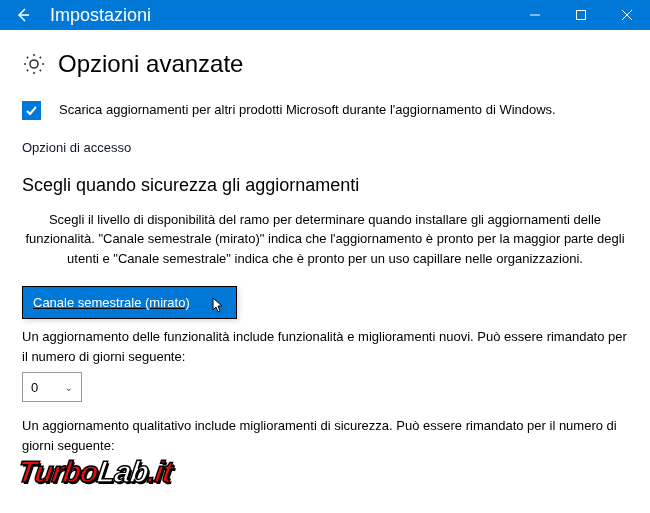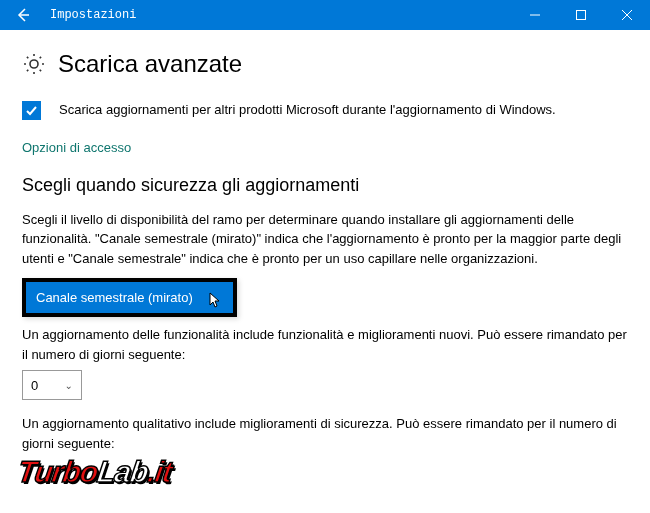--- a/index.html
+++ b/index.html
@@ -25,22 +25,21 @@
       display: flex;
       align-items: center;
       justify-content: center;
       cursor: pointer;
     }
     .title-text {
       flex: 1;
       display: flex;
       align-items: center;
       padding-left: 4px;
-      font-size: 12px;
-      font-family: Liberation Mono, monospace;
+      font-size: 18px;
     }
     .win-controls {
       display: flex;
     }
     .win-btn {
       width: 46px;
       display: flex;
       align-items: center;
       justify-content: center;
       cursor: pointer;
@@ -86,37 +85,38 @@
       justify-content: center;
       flex-shrink: 0;
     }
     .body-text {
       font-size: 13px;
       line-height: 1.5;
       color: #000;
       margin-bottom: 2px;
     }
     .link {
-      color: #0f766e;
+      color: #0f172a;
       font-size: 13px;
       cursor: pointer;
       display: inline-block;
       margin-bottom: 14px;
     }
     .section2 { margin-top: 6px; }
-    .desc { margin-bottom: 10px; }
+    .desc { margin-bottom: 18px; text-align: center; }
     .dropdown-container {
       position: relative;
       width: 215px;
       margin-bottom: 8px;
     }
     .dropdown-open {
-      border: 4px solid #000000;
+      border: 1px solid #000000;
       background: #fff;
       box-shadow: 2px 2px 5px rgba(0,0,0,0.15);
+      text-decoration: underline;
     }
     .dropdown-option {
       padding: 8px 10px;
       font-size: 13px;
       cursor: pointer;
     }
     .dropdown-option.selected {
       background: #0078d7;
       color: #fff;
       position: relative;
@@ -189,21 +189,21 @@
   </div>
 </div>
 
 <div class="content">
 
   <div class="page-header">
     <svg class="gear" viewBox="0 0 24 24">
       <path fill="none" stroke="#333" stroke-width="1.6" d="M12 8a4 4 0 100 8 4 4 0 000-8z"></path>
       <path fill="none" stroke="#333" stroke-width="1.6" d="M12 2v2M12 20v2M4.9 4.9l1.4 1.4M17.7 17.7l1.4 1.4M2 12h2M20 12h2M4.9 19.1l1.4-1.4M17.7 6.3l1.4-1.4"></path>
     </svg>
-    <div class="page-title">Scarica avanzate</div>
+    <div class="page-title">Opzioni avanzate</div>
   </div>
 
 
   <div class="checkbox-row">
     <div class="checkbox">
       <svg width="13" height="13" viewBox="0 0 13 13">
         <path d="M2 7 L5 10 L11 3" stroke="#fff" stroke-width="2" fill="none"></path>
       </svg>
     </div>
     <span class="body-text">Scarica aggiornamenti per altri prodotti Microsoft durante l'aggiornamento di Windows.</span>

